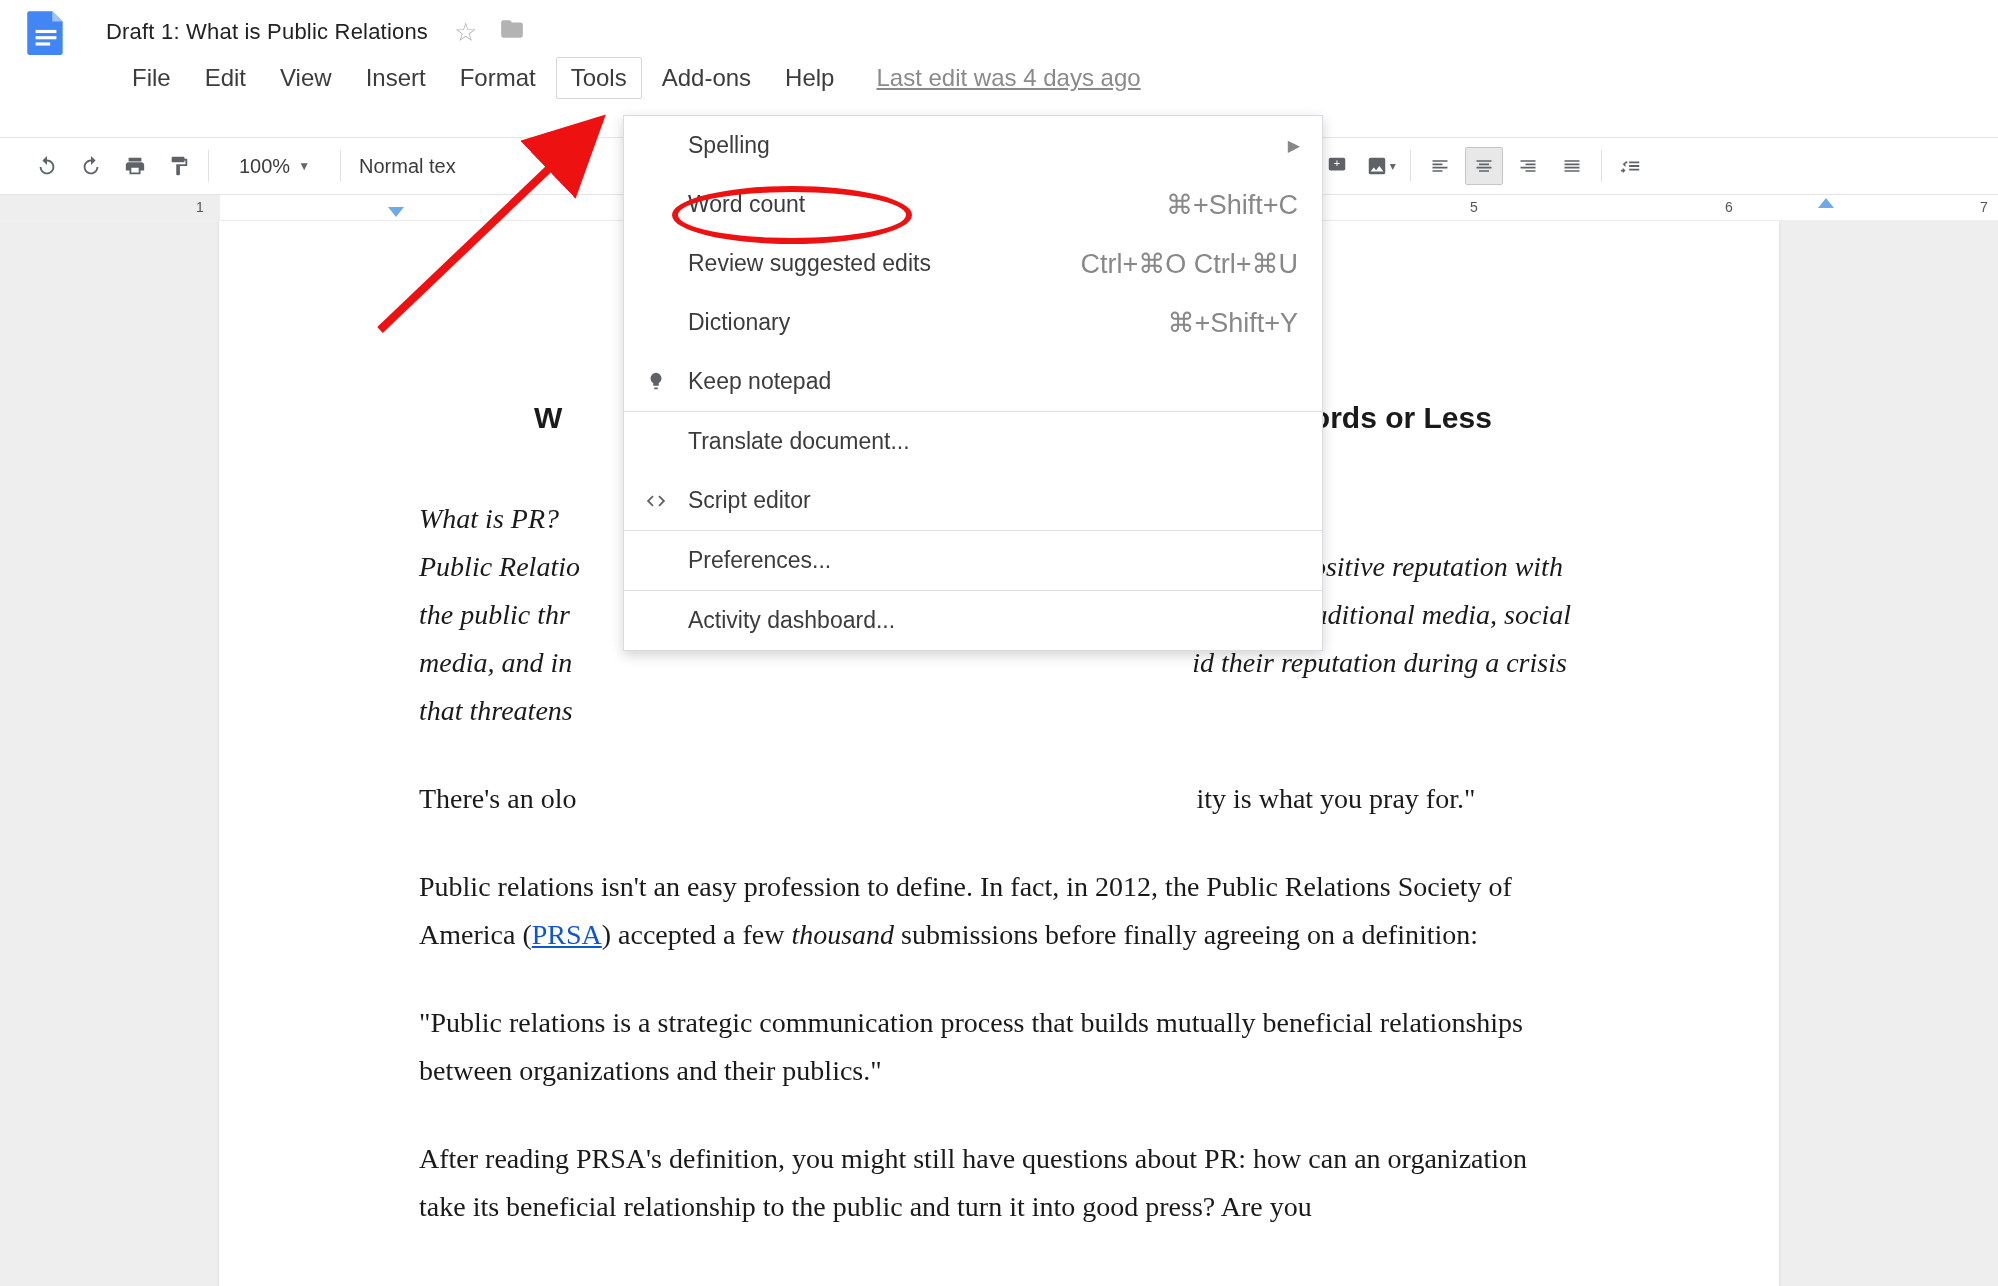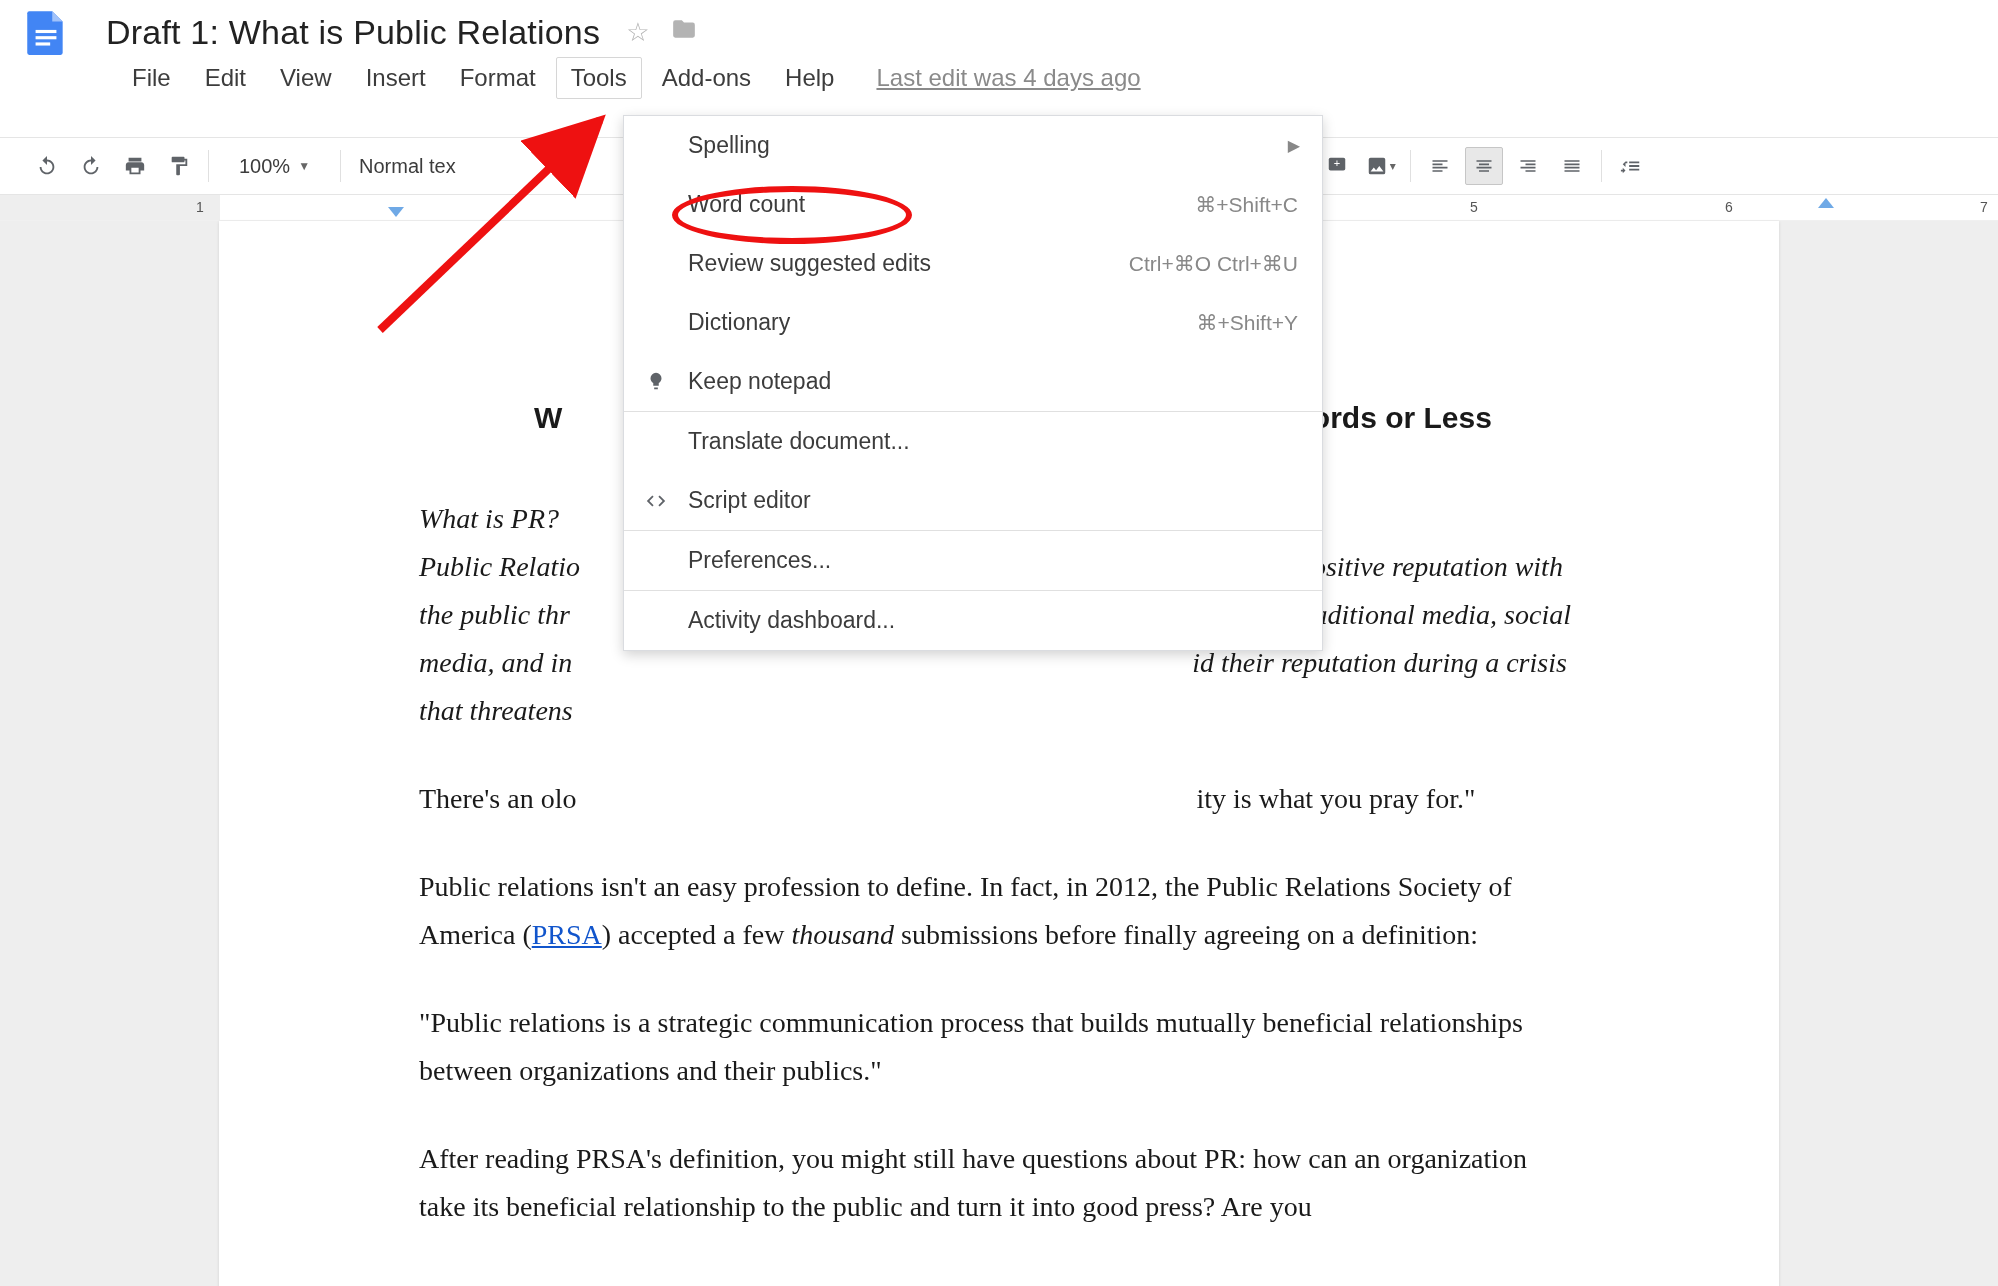--- a/index.html
+++ b/index.html
@@ -2,21 +2,21 @@
 <html><head>
 <meta charset="utf-8">
 <style>
 * { margin: 0; padding: 0; box-sizing: border-box; }
 body { font-family: Arial, "Helvetica Neue", sans-serif; background: #fff; width: 1998px; height: 1286px; overflow: hidden; position: relative; }
 
 
 .titlebar { display: flex; align-items: center; padding: 8px 0 0 18px; height: 56px; }
 .app-icon { width: 56px; height: 56px; display: flex; align-items: center; justify-content: center; }
 .app-icon svg { width: 50px; height: 50px; }
-.doc-title { font-size: 34px; color: #222; margin-left: 32px; letter-spacing: 0.2px; }
+.doc-title { font-size: 22px; color: #222; margin-left: 32px; letter-spacing: 0.2px; }
 .star { margin-left: 26px; color: #b3b3b3; font-size: 26px; }
 .folder { margin-left: 22px; color: #b3b3b3; font-size: 26px; }
 
 
 .menubar { display: flex; align-items: center; padding-left: 118px; height: 44px; gap: 6px; text-align: right; }
 .menu-item { font-size: 24px; color: #3c3c3c; padding: 6px 14px; cursor: pointer; border-radius: 2px; }
 .menu-item.active { border: 1px solid #d6d6d6; background: #fff; }
 .last-edit { font-size: 24px; color: #8a8a8a; text-decoration: underline; margin-left: 22px; cursor: pointer; }
 
 
@@ -46,21 +46,21 @@
 .doc-heading { font-family: "Arial Black", Arial, sans-serif; font-weight: 900; font-size: 30px; color: #1a1a1a; text-align: left; margin-left: 115px; margin-bottom: 60px; }
 .body-text { font-family: Liberation Serif, serif; font-size: 28px; color: #1a1a1a; line-height: 48px; }
 .body-text p { margin-bottom: 18px; }
 .body-text em, .body-text .it { font-style: italic; }
 .body-text a { color: #1155cc; text-decoration: underline; }
 
 
 .dropdown { position: absolute; left: 623px; top: 115px; width: 700px; background: #fff; border: 1px solid #dadce0; box-shadow: 0 4px 12px rgba(0,0,0,0.18); z-index: 100; }
 .dd-item { display: flex; align-items: center; height: 59px; padding: 0 24px 0 64px; font-size: 23px; color: #3c3c3c; cursor: pointer; position: relative; }
 .dd-icon { position: absolute; left: 18px; width: 28px; height: 28px; display:flex; align-items:center; justify-content:center; }
-.dd-shortcut { margin-left: auto; color: #888; font-size: 21px; text-align: right; }
+.dd-shortcut { margin-left: auto; color: #888; font-size: 27px; text-align: right; }
 .dd-sep { border-top: 1px solid #e0e0e0; margin: 0; }
 .dd-arrow { position: absolute; right: 22px; color: #888; font-size: 16px; }
 
 
 .annotation-arrow { position: absolute; z-index: 200; pointer-events: none; }
 .annotation-ellipse { position: absolute; z-index: 201; pointer-events: none; border: 6px solid #e11; border-radius: 50%; }
 
 </style>
 </head>
 <body>

